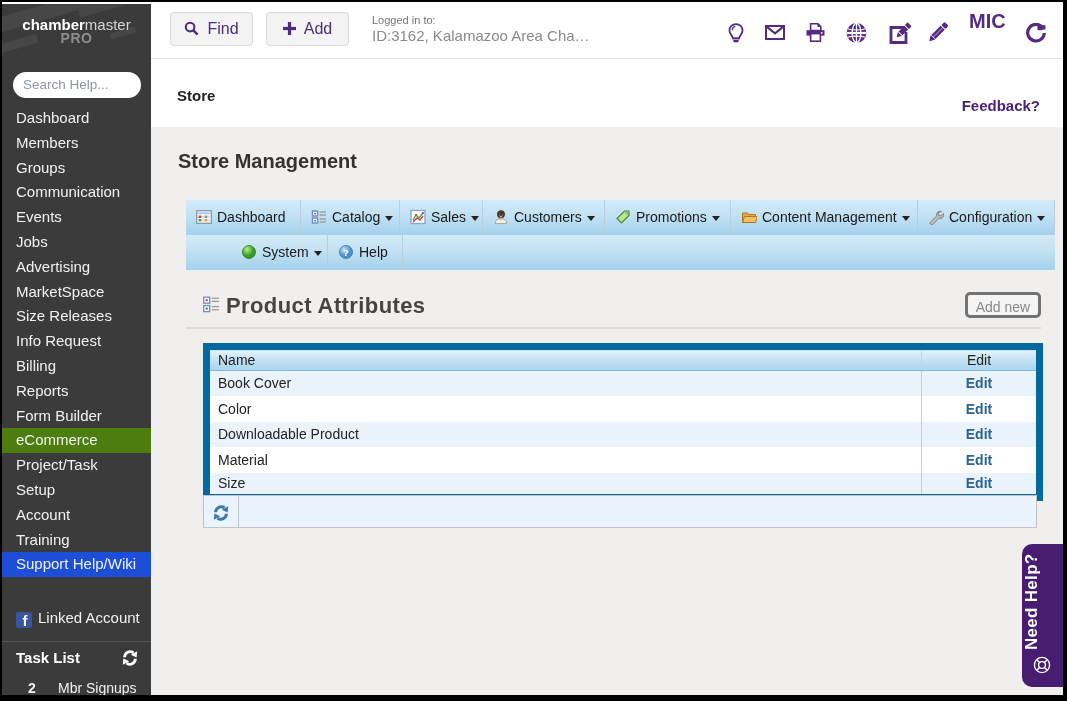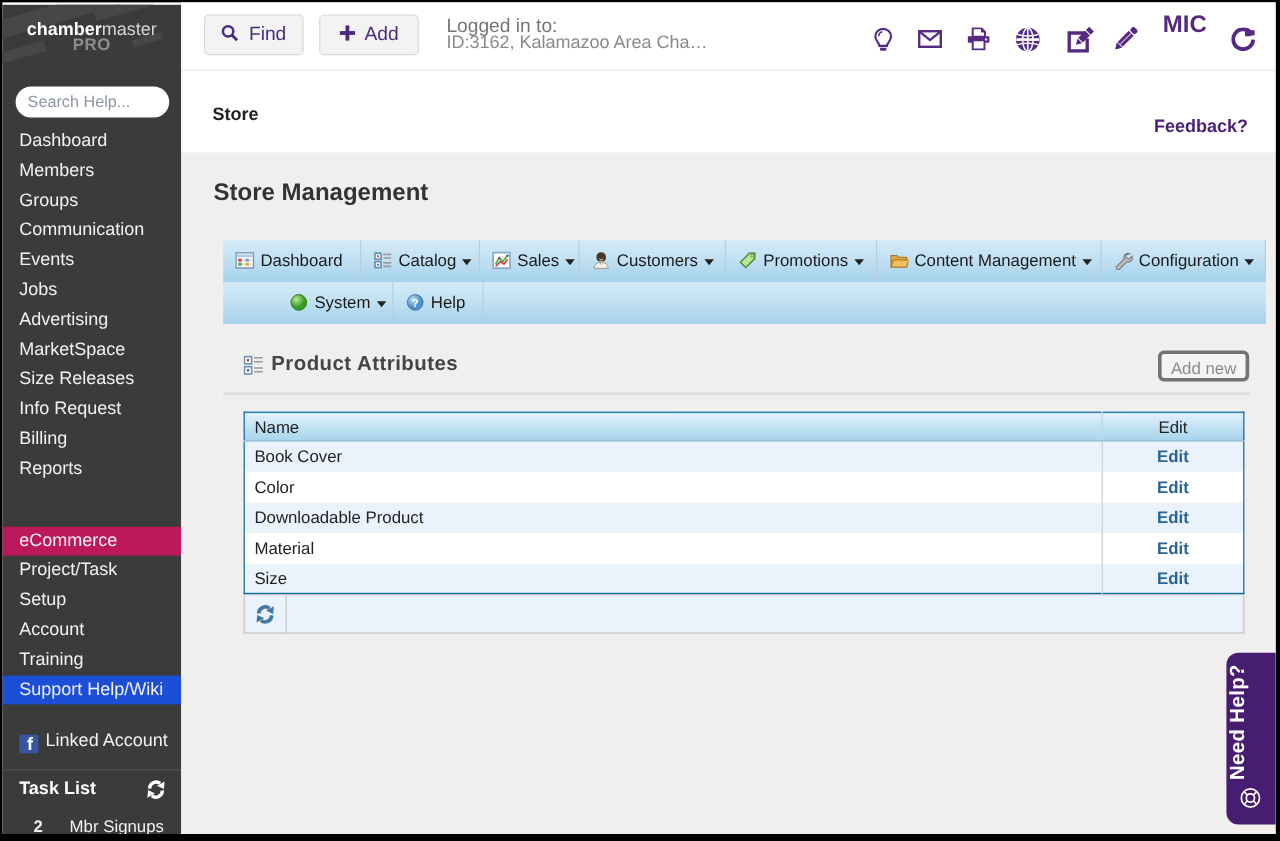--- a/index.html
+++ b/index.html
@@ -10,37 +10,37 @@
 
 .sidebar { position:absolute; left:0; top:2px; width:149px; height:691px; background:#3b3b3b; overflow:hidden; }
 .tex { position:absolute; background:#474747; }
 .logo { position:absolute; left:0; top:13.5px; width:149px; text-align:center; color:#fff; font-size:15px; line-height:13.2px; }
 .logo b { font-weight:bold; }
 .logo .mas { color:#d6d6d6; font-weight:normal; }
 .logo .pro { color:#8d8d8d; font-weight:bold; font-size:14px; letter-spacing:0.5px; }
 .search { position:absolute; left:11px; top:68px; width:128px; height:26px; background:#fff; border-radius:13px; color:#8e95a5; font-size:13.5px; line-height:26px; padding-left:10px; }
 .menu { position:absolute; left:0; top:102px; width:149px; }
 .menu div { height:24.8px; line-height:24.8px; padding-left:14px; color:#f1f1f1; font-size:15px; white-space:nowrap; }
-.menu .ecom { background:#be185d;margin-top:35px; }
+.menu .ecom { background:#4d7c0f; }
 .menu .supp { background:#1d4ed8; }
 .linked { position:absolute; left:14px; top:602px; height:24px; line-height:24px; color:#f1f1f1; font-size:15px; }
 .fb { display:inline-block; width:16px; height:16px; background:#3a559f; border-radius:2px; color:#fff; font-weight:bold; font-size:15px; text-align:center; line-height:17px; vertical-align:-3px; margin-right:6px; padding-left:2px; }
 .tasksep { position:absolute; left:0; top:637px; width:149px; height:1px; background:#525252; }
 .tasklist { position:absolute; left:14px; top:645px; color:#fff; font-size:15px; font-weight:bold; }
 .taskref { position:absolute; left:120px; top:646px; }
 .taskrow { position:absolute; left:0; top:676px; width:149px; color:#f1f1f1; font-size:14px; }
 .taskrow b { position:absolute; left:26px; }
 .taskrow span { position:absolute; left:56px; }
 
 
 .topbar { position:absolute; left:149px; top:0; width:912px; height:57px; background:#fff; border-bottom:1px solid #e2e2e2; }
 .btn { position:absolute; top:10px; height:34px; background:#f3f3f3; border:1px solid #d9d9d9; border-radius:4px; color:#4a2d7f; font-size:16px; line-height:32px; text-align:center; }
 .btn-find { left:19px; width:83px; }
 .btn-add { left:115px; width:83px; }
-.logg1 { position:absolute; left:221px; top:12px; font-size:16px; color:#757575; }
+.logg1 { position:absolute; left:221px; top:12px; font-size:11px; color:#757575; }
 .logg2 { position:absolute; left:221px; top:25px; font-size:15px; color:#8a8a8a; }
 .ticon { position:absolute; top:21px; }
 .mic { position:absolute; left:818px; top:8px; font-size:20px; font-weight:bold; color:#532a80; letter-spacing:0px; }
 
 
 .storebar { position:absolute; left:149px; top:57px; width:912px; height:68px; background:#fff; }
 .storetitle { position:absolute; left:26px; top:28px; font-size:15px; font-weight:bold; color:#222; }
 .feedback { position:absolute; right:23px; top:38px; font-size:15px; font-weight:bold; color:#4b2178; }
 
 
@@ -54,26 +54,26 @@
 .tr2 { top:35px;padding-left:45px; }
 .tab { float:left; height:35px; line-height:35px; padding:0 0 0 10px; font-size:14px; color:#1a1a1a; border-right:1px solid #b7cedd; white-space:nowrap; overflow:hidden; }
 .tab .ti { display:inline-block; width:16px; height:16px; vertical-align:-3px; margin-right:5px; }
 .caret { display:inline-block; width:0; height:0; border-left:4px solid transparent; border-right:4px solid transparent; border-top:5px solid #222; vertical-align:1px; margin-left:5px; }
 .tw1 { width:115px; } .tw2 { width:99px; } .tw3 { width:83px; } .tw4 { width:122px; }
 .tw5 { width:126px; } .tw6 { width:187px; } .tw7 { width:137px; }
 .tw8 { width:97px; } .tw9 { width:75px; }
 
 
 .pa-ico { position:absolute; left:52px; top:169px; }
-.pa-h { position:absolute; left:75px; top:166px; font-size:17px; font-weight:bold; color:#444; letter-spacing:0.4px; }
+.pa-h { position:absolute; left:75px; top:166px; font-size:22px; font-weight:bold; color:#444; letter-spacing:0.4px; }
 .addnew { position:absolute; left:814px; top:165px; width:76px; height:26px; background:#f4f4f4; border:3px solid #737373; border-radius:5px; color:#8a8a8a; font-size:14px; text-align:center; line-height:24px; }
 .hdiv { position:absolute; left:35px; top:200px; width:855px; height:2px; background:#dcdcdc; }
 
 
-.tbl { position:absolute; left:52px; top:216px; width:834px; border:1px solid #0369a1; border-collapse:collapse; table-layout:fixed; font-size:14px; }
+.tbl { position:absolute; left:52px; top:216px; width:834px; border:7px solid #0369a1; border-collapse:collapse; table-layout:fixed; font-size:14px; }
 .tbl th { background:linear-gradient(#e3f2fb 0%, #bfe0f2 55%, #a9d3ec 100%); border-bottom:1px solid #8cb8d4; height:24px; font-weight:normal; color:#222; text-align:left; padding:0 0 0 8px; }
 .tbl th.ec { text-align:center; padding:0; border-left:1px solid #b9d7e9; }
 .tbl td { height:25.4px; padding:0 0 0 8px; color:#222; }
 .tbl td.ec { text-align:center; padding:0; border-left:1px solid #cccccc; font-weight:bold; color:#2a6496; }
 .tbl tr.odd td { background:#eaf3fb; height:25px; }
 .tbl tr.even td { background:#ffffff; height:26px; }
 .tfoot { position:absolute; left:52px; top:368px; width:834px; height:33px; background:#eaf3fb; border:1px solid #c3c3c3; border-top:1px solid #c3c3c3; }
 .refbox { position:absolute; left:0; top:0; width:35px; height:31px; border-right:1px solid #c3c3c3; text-align:center; line-height:31px; }
 
 
@@ -98,20 +98,21 @@
       <div>Groups</div>
       <div>Communication</div>
       <div>Events</div>
       <div>Jobs</div>
       <div>Advertising</div>
       <div>MarketSpace</div>
       <div>Size Releases</div>
       <div>Info Request</div>
       <div>Billing</div>
       <div>Reports</div>
+      <div>Form Builder</div>
       <div class="ecom">eCommerce</div>
       <div>Project/Task</div>
       <div>Setup</div>
       <div>Account</div>
       <div>Training</div>
       <div class="supp">Support Help/Wiki</div>
     </div>
     <div class="linked"><span class="fb">f</span>Linked Account</div>
     <div class="tasksep"></div>
     <div class="tasklist">Task List</div>

